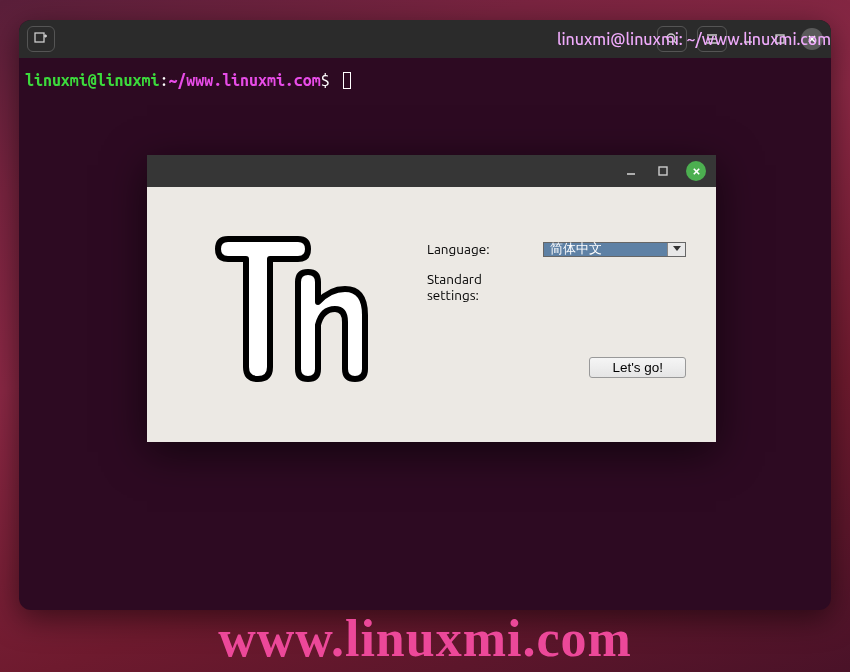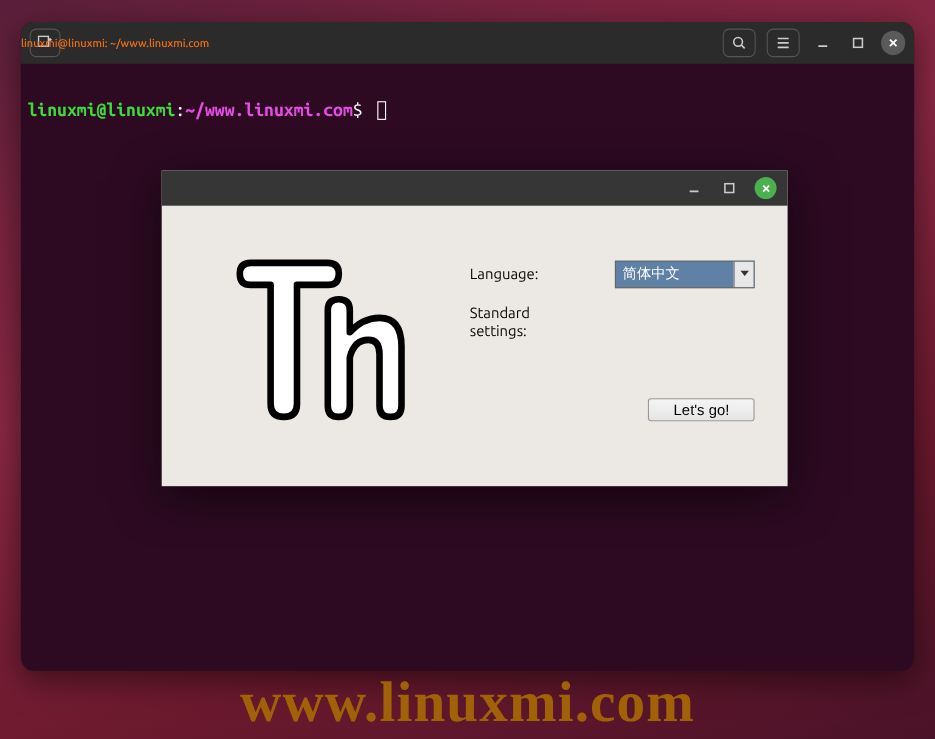--- a/index.html
+++ b/index.html
@@ -40,23 +40,23 @@
     display: flex;
     align-items: center;
     justify-content: center;
     color: #ddd;
     font-size: 14px;
     cursor: pointer;
   }
   .tb-title {
     position: absolute;
     left: 0; right: 0;
-    text-align: left;
-    color: #f97316;
-    font-size: 10px;
+    text-align: right;
+    color: #f0abfc;
+    font-size: 16px;
     font-weight: 500;
     pointer-events: none;
   }
   .tb-right {
     margin-left: auto;
     display: flex;
     gap: 10px;
     align-items: center;
   }
   .tb-btn {
@@ -89,21 +89,20 @@
     justify-content: center;
     color: #fff;
     cursor: pointer;
   }
   .terminal-body {
     padding: 12px 6px;
     font-family: "Ubuntu Mono", "DejaVu Sans Mono", monospace;
     font-size: 16px;
     color: #fff;
     line-height: 1.3;
-    margin-top: 20px;
   }
   .prompt-user { color: #3cdb3c; font-weight: bold; }
   .prompt-sep { color: #fff; }
   .prompt-path { color: #e74ce7; font-weight: bold; }
   .prompt-dollar { color: #fff; }
   .cursor-block {
     display: inline-block;
     width: 8px;
     height: 17px;
     border: 1px solid #fff;
@@ -165,32 +164,32 @@
   .form-area {
     flex: 1;
     display: flex;
     flex-direction: column;
     justify-content: center;
     gap: 14px;
   }
   .form-row {
     display: flex;
     align-items: center;
-    gap: 24px;
+    gap: 8px;
   }
   .form-label {
     width: 108px;
     text-align: left;
     font-size: 13.5px;
     color: #000;
   }
   .form-select {
     flex: 1;
     position: relative;
-    height: 25px;
+    height: 15px;
     background: #fff;
     border: 1px solid #888;
     display: flex;
     align-items: center;
     padding: 0 22px 0 6px;
     font-size: 13px;
     cursor: pointer;
   }
   .form-select.selected {
     background: #5e81a5;
@@ -227,21 +226,21 @@
   
   .watermark {
     position: absolute;
     bottom: 4px;
     left: 0;
     width: 100%;
     text-align: center;
     font-family: Georgia, serif;
     font-size: 52px;
     font-weight: bold;
-    color: #a16207;
+    color: #ec4899;
     letter-spacing: 1px;
   }
 </style>
 </head>
 <body>
 
 <div class="terminal-window">
   <div class="terminal-titlebar">
     <div class="tb-left-btn">
       <svg width="14" height="14" viewBox="0 0 14 14">

